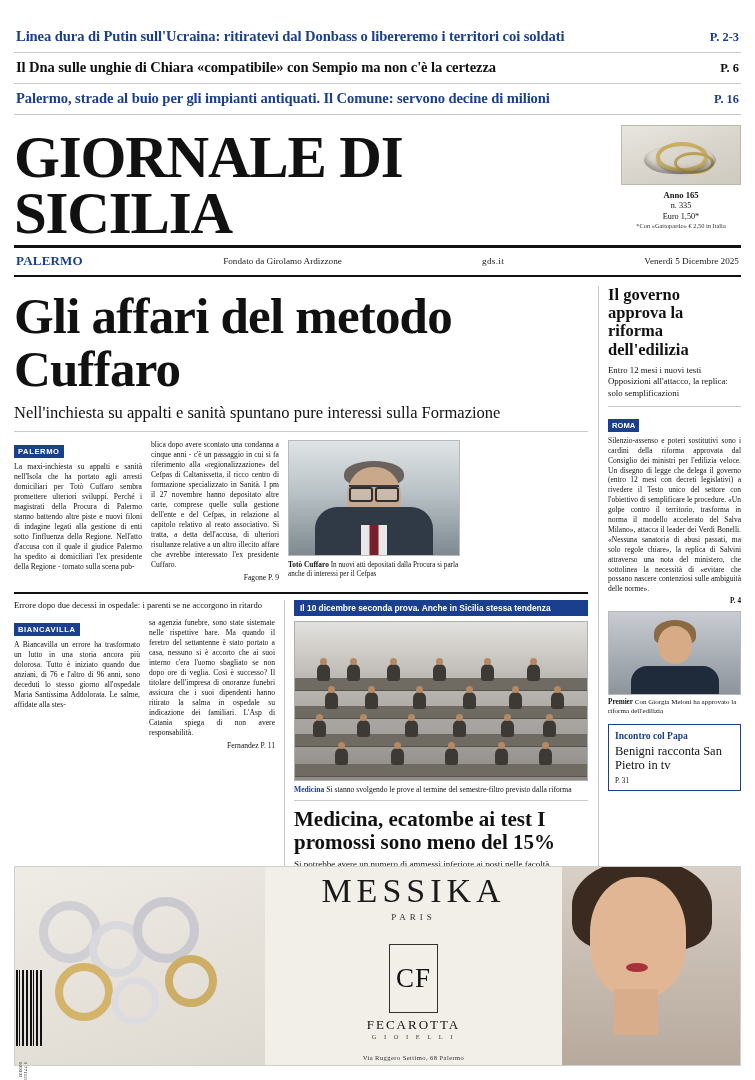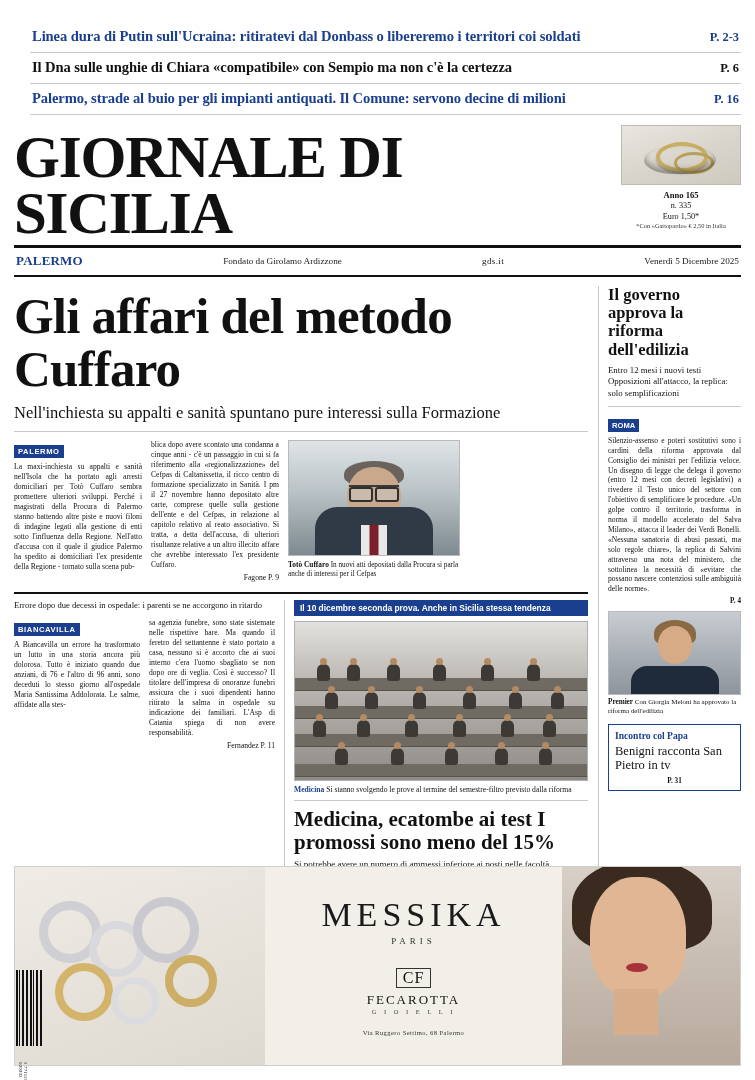--- a/index.html
+++ b/index.html
@@ -13,21 +13,20 @@
     overflow: hidden;
   }
   .page { width:755px; height:1080px; position:relative; padding: 0 14px; }
 
   
   .teasers { padding-top: 22px; }
   .teaser {
     display:flex; align-items:baseline; justify-content:space-between;
     border-bottom: 1px solid #c9c9c9;
     padding: 6px 2px 7px 2px;
-    margin-left: 16px;
   }
   .teaser:first-child { border-top: none; }
   .teaser-txt { font-weight: bold; font-size: 14.6px; letter-spacing:-0.1px; }
   .teaser-pg { font-weight: bold; font-size: 12.4px; white-space:nowrap; padding-left:10px; }
   .t-blue .teaser-txt, .t-blue .teaser-pg { color: #1b3f8f; }
   .t-black .teaser-txt { color:#111; }
   .t-black .teaser-pg { color:#111; }
 
   
   .masthead { display:flex; align-items:flex-start; padding-top: 10px; }
@@ -194,34 +193,34 @@
   }
   .rail-photo .h { position:absolute; left:50%; top:14px; transform:translateX(-50%); width:34px; height:38px; background:#d6ab86; border-radius:48%; }
   .rail-photo .hr { position:absolute; left:50%; top:8px; transform:translateX(-50%); width:42px; height:26px; background:#8a6a42; border-radius:50% 50% 35% 35%; }
   .rail-photo .b { position:absolute; left:50%; bottom:0; transform:translateX(-50%); width:88px; height:28px; background:#1f2a3a; border-radius:16px 16px 0 0; }
   .rail-cap { font-size:7px; line-height:1.28; padding-top:3px; }
   .rail-cap b { font-size:7.2px; }
 
   .rail-box { border:1px solid #1b3f8f; padding:5px 6px; margin-top:8px; }
   .rail-box .k { color:#1b3f8f; font-weight:bold; font-size:9.6px; }
   .rail-box .t { font-size:12.5px; line-height:1.12; margin-top:3px; }
-  .rail-box .p { font-size:7.2px; font-weight:bold; text-align:center; margin-top:5px; }
+  .rail-box .p { font-size:7.2px; font-weight:normal; text-align:left; margin-top:5px; }
 
   
   .ad {
     position:absolute; left:14px; right:14px; bottom:14px; height:200px;
     border:1px solid #cfcfcf; background:#f2efe9; display:flex; overflow:hidden;
   }
   .ad-left { width:250px; position:relative; background:linear-gradient(160deg,#efece6,#ded9d0); }
   .ad-left .rng { position:absolute; border-radius:50%; }
   .ad-mid { flex:1; display:flex; flex-direction:column; align-items:center; justify-content:center; }
   .ad-brand { font-size:34px; letter-spacing:5px; font-family:"Liberation Serif",serif; color:#1a1a1a; }
   .ad-brandsub { font-size:9px; letter-spacing:4px; color:#333; margin-top:2px; }
   .ad-logo { margin-top:22px; text-align:center; }
-  .ad-logo .mark { font-size:16px; font-family:"Liberation Serif",serif; letter-spacing:1px; border:1px solid #333; padding:0 6px; display:inline-block;}
+  .ad-logo .mark { font-size:27px; font-family:"Liberation Serif",serif; letter-spacing:1px; border:1px solid #333; padding:18px 6px; display:inline-block;}
   .ad-logo .name { font-size:13px; letter-spacing:2px; margin-top:4px; }
   .ad-logo .sub { font-size:6.5px; letter-spacing:3px; color:#444; }
   .ad-addr { font-size:6.6px; color:#333; margin-top:14px; letter-spacing:.4px; }
   .ad-right { width:178px; position:relative; overflow:hidden; background:linear-gradient(180deg,#d8cfc6,#b7a99c); }
   .ad-right .face { position:absolute; left:28px; top:10px; width:96px; height:120px; background:#e0b694; border-radius:46% 46% 42% 42%; }
   .ad-right .hair { position:absolute; left:10px; top:-8px; width:140px; height:92px; background:#3a2a20; border-radius:50% 50% 30% 30%; }
   .ad-right .lips { position:absolute; left:64px; top:96px; width:22px; height:9px; background:#a8323c; border-radius:50%; }
   .ad-right .neck { position:absolute; left:52px; top:122px; width:44px; height:46px; background:#d8ad8b; }
 
   .barcode { position:absolute; left:16px; bottom:18px; width:26px; height:92px; }

